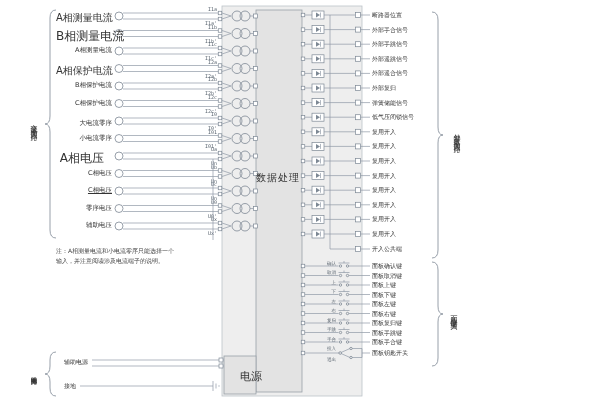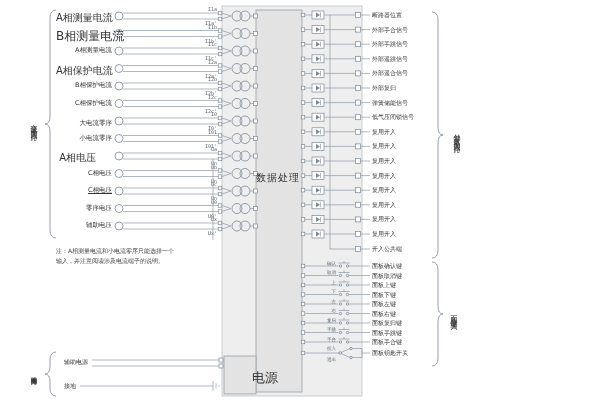--- a/index.html
+++ b/index.html
@@ -10,21 +10,21 @@
   .lbl{position:absolute;font-size:6px;color:#333;white-space:nowrap;line-height:1.3}
   .r{text-align:right}
   .vlabel{position:absolute;writing-mode:vertical-rl;text-orientation:upright;font-size:7px;
           color:#333;letter-spacing:1.5px;display:flex;align-items:center;justify-content:center;width:13px}
   #vl-ac{left:27px;top:10px;height:228px}
   #vl-power{left:27px;top:350px;height:46px;font-size:6px;letter-spacing:0.5px}
   #vl-di{left:450px;top:12px;height:246px}
   #vl-keys{left:447px;top:262px;height:104px}
   #dp-label{position:absolute;left:256px;top:171px;width:46px;text-align:left;
             font-size:10px;letter-spacing:1px;color:#333}
-  #power-box-label{position:absolute;left:224px;top:369px;width:54px;text-align:right;font-size:13px;color:#333}
+  #power-box-label{position:absolute;left:224px;top:369px;width:54px;text-align:center;font-size:11px;color:#333}
   #supply-label{left:44px;top:358px;width:44px}
   #ground-label{left:44px;top:382px;width:32px}
   #di-common-label{left:372px;top:245px}
   #key-switch-label{left:372px;top:349px}
   #note{position:absolute;left:56px;top:246px;width:120px;font-size:6px;line-height:1.7;color:#444}
   svg text{font-family:"DejaVu Sans Mono","DejaVu Sans",monospace}
 </style>
 </head>
 <body>
 
@@ -451,21 +451,21 @@
 
   <div id="note">注：A相测量电流和小电流零序只能选择一个输入，并注意阅读涉及电流端子的说明。</div>
 <div class="lbl r" style="left: 56px; top: 11px; width: 56px; font-size: 10px;">A相测量电流</div>
     <div class="lbl r" style="left: 56px; top: 28.5px; width: 56px; font-size: 12px;">B相测量电流</div>
     <div class="lbl r" style="left: 56px; top: 46px; width: 56px; font-size: 6.5px;">A相测量电流</div>
     <div class="lbl r" style="left: 56px; top: 63.5px; width: 56px; font-size: 10px;">A相保护电流</div>
     <div class="lbl r" style="left: 56px; top: 81px; width: 56px; font-size: 6.5px;">B相保护电流</div>
     <div class="lbl r" style="left: 56px; top: 98.5px; width: 56px; font-size: 6.5px;">C相保护电流</div>
     <div class="lbl r" style="left: 56px; top: 119px; width: 56px; font-size: 6.5px;">大电流零序</div>
     <div class="lbl r" style="left: 56px; top: 133.5px; width: 56px; font-size: 6.5px;">小电流零序</div>
-    <div class="lbl r" style="left: 40px; top: 151px; width: 56px; font-size: 10px;">A相电压</div>
+    <div class="lbl r" style="left: 48px; top: 151px; width: 56px; font-size: 12px;">A相电压</div>
     <div class="lbl r" style="left: 56px; top: 168.5px; width: 56px; font-size: 6.5px;">C相电压</div>
     <div class="lbl r" style="left: 56px; top: 186px; width: 56px; font-size: 6.5px; text-decoration: underline;">C相电压</div>
     <div class="lbl r" style="left: 56px; top: 203.5px; width: 56px; font-size: 6.5px;">零序电压</div>
     <div class="lbl r" style="left: 56px; top: 221px; width: 56px; font-size: 6.5px;">辅助电压</div>
     <div class="lbl" style="left: 372px; top: 11px; width: 62px; font-size: 6px;">断路器位置</div>
     <div class="lbl" style="left: 372px; top: 25.6px; width: 62px; font-size: 6px;">外部手合信号</div>
     <div class="lbl" style="left: 372px; top: 40.2px; width: 62px; font-size: 6px;">外部手跳信号</div>
     <div class="lbl" style="left: 372px; top: 54.8px; width: 62px; font-size: 6px;">外部遥跳信号</div>
     <div class="lbl" style="left: 372px; top: 69.4px; width: 62px; font-size: 6px;">外部遥合信号</div>
     <div class="lbl" style="left: 372px; top: 84px; width: 62px; font-size: 6px;">外部复归</div>

